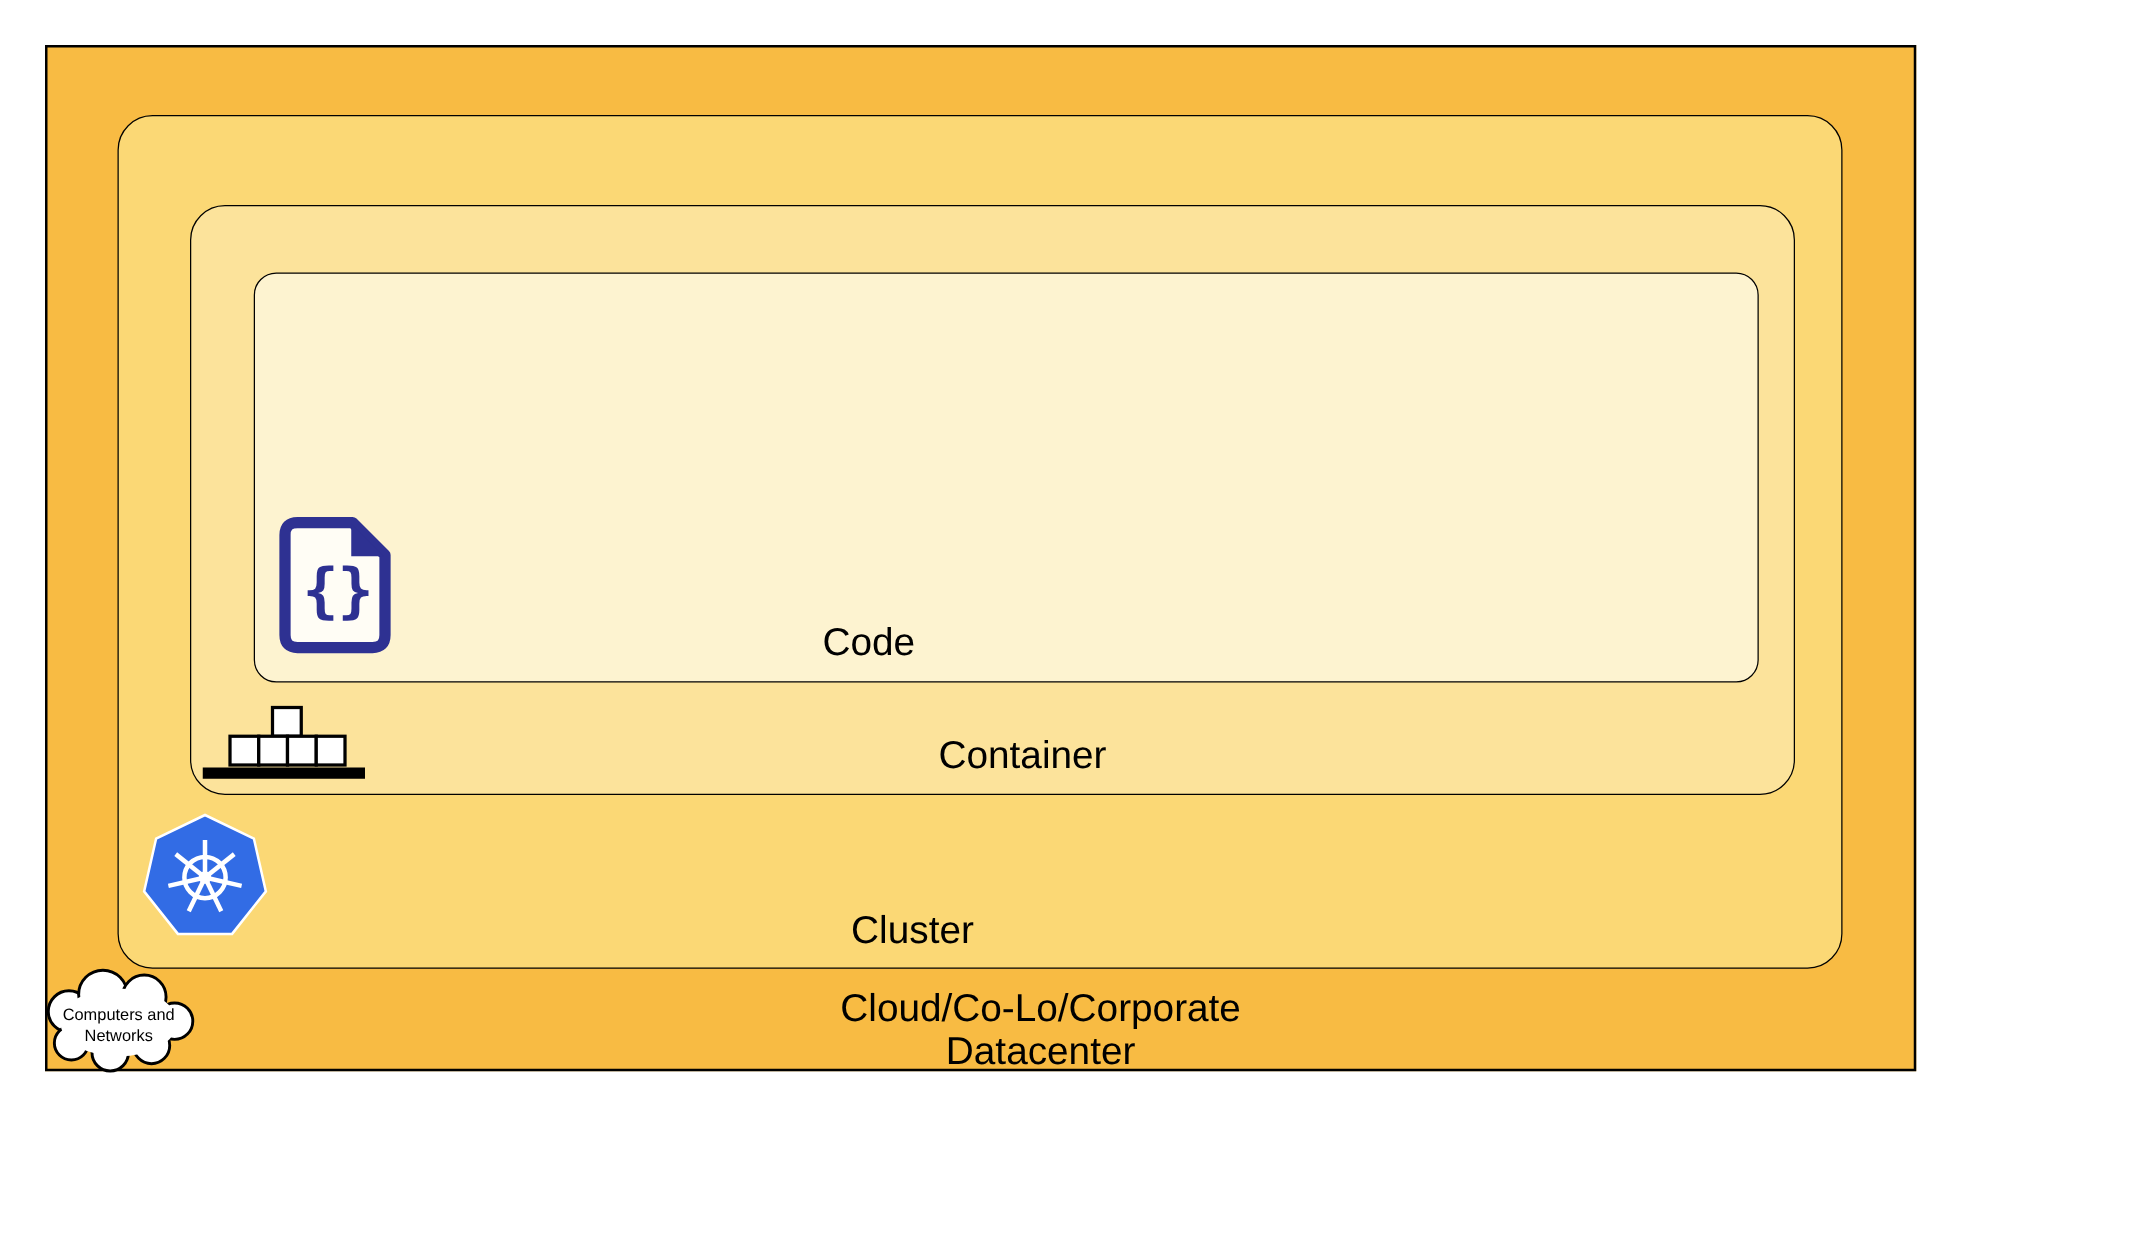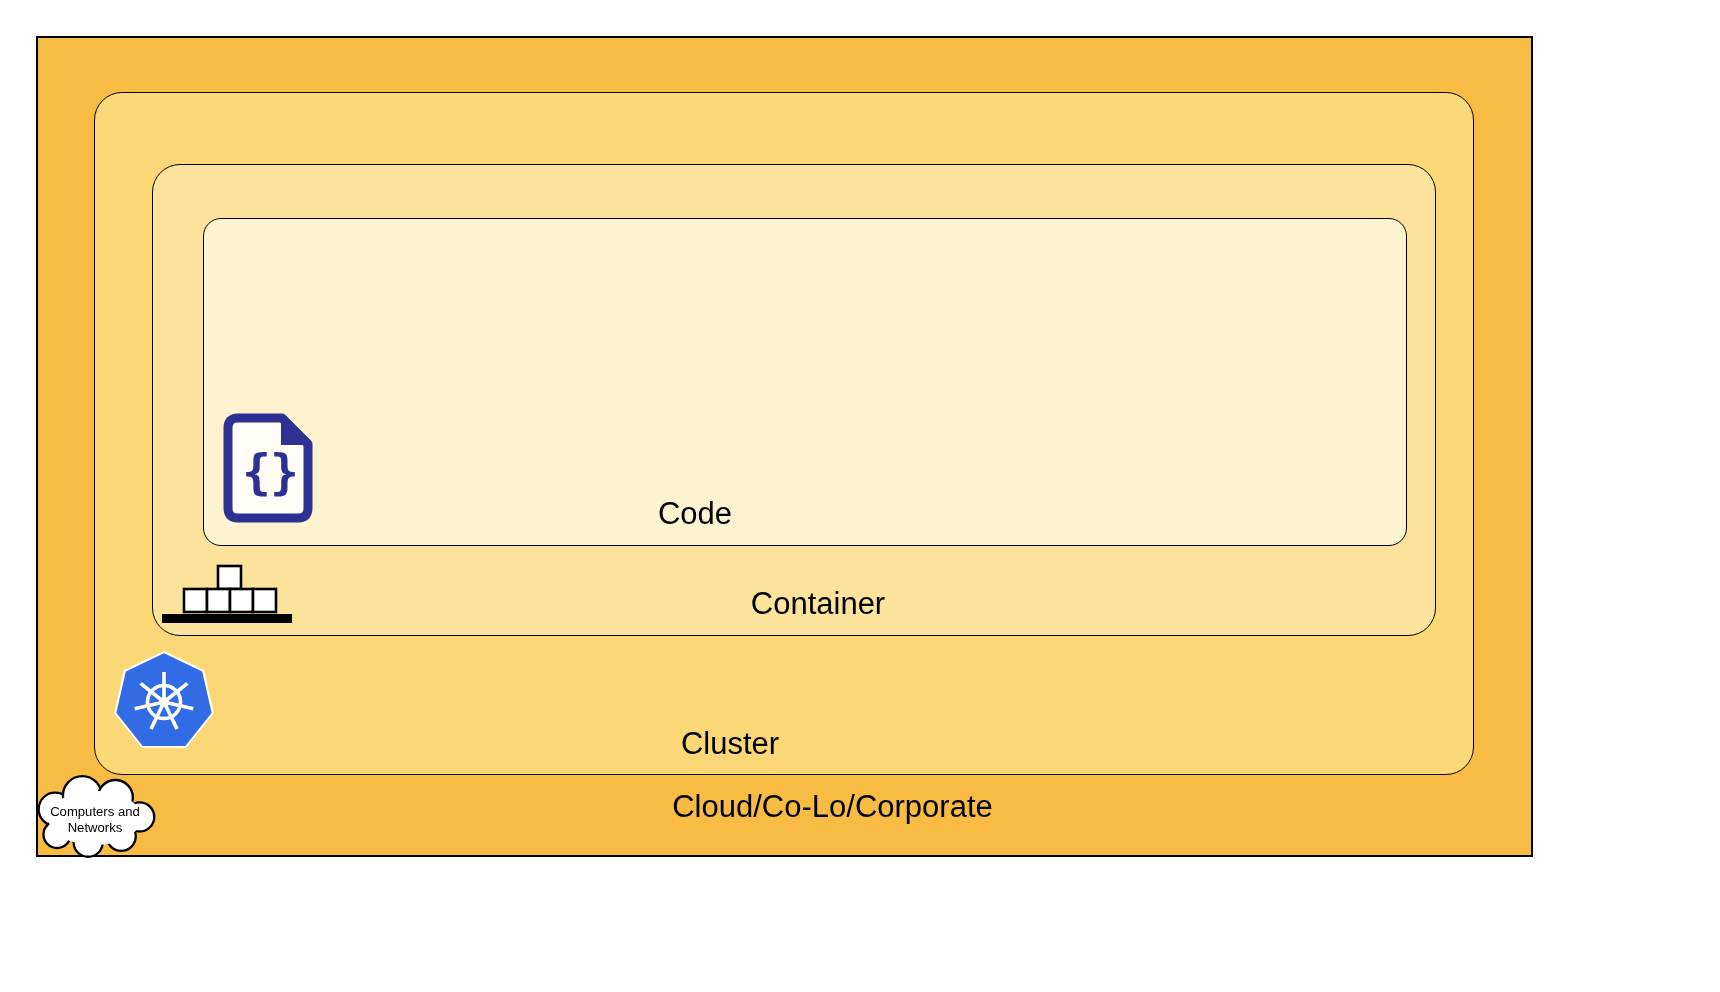--- a/index.html
+++ b/index.html
@@ -31,20 +31,21 @@
 <div class="layer" id="layer-datacenter" style="background-color: rgb(248, 187, 67);"></div>
 <div class="layer" id="layer-cluster" style="background-color: rgb(251, 216, 117);"></div>
 <div class="layer" id="layer-container" style="background-color: rgb(252, 227, 155);"></div>
 <div class="layer" id="layer-code" style="background-color: rgb(253, 243, 208);"></div>
 
 <div class="layer-label" id="label-code">Code</div>
 <div class="layer-label" id="label-container">Container</div>
 <div class="layer-label" id="label-cluster">Cluster</div>
 <div class="layer-label" id="label-datacenter">
   <div>Cloud/Co-Lo/Corporate</div>
+  <div>Datacenter</div>
 </div>
 
 <div class="icon" id="code-icon">
   <svg viewBox="0 0 104 114">
     <path d="M20,7 H64 L90,33 V97 Q90,107 80,107 H20 Q10,107 10,97 V17 Q10,7 20,7 Z" fill="#FFFDF5" stroke-width="9" stroke-linejoin="round" stroke="#2E3192"></path>
     <path d="M63,8 L89,34 L63,34 Z" fill="#2E3192"></path>
     <text class="brace" x="24" y="78" font-size="48" fill="#2E3192">{</text>
     <text class="brace" x="52" y="78" font-size="48" fill="#2E3192">}</text>
   </svg>
 </div>

